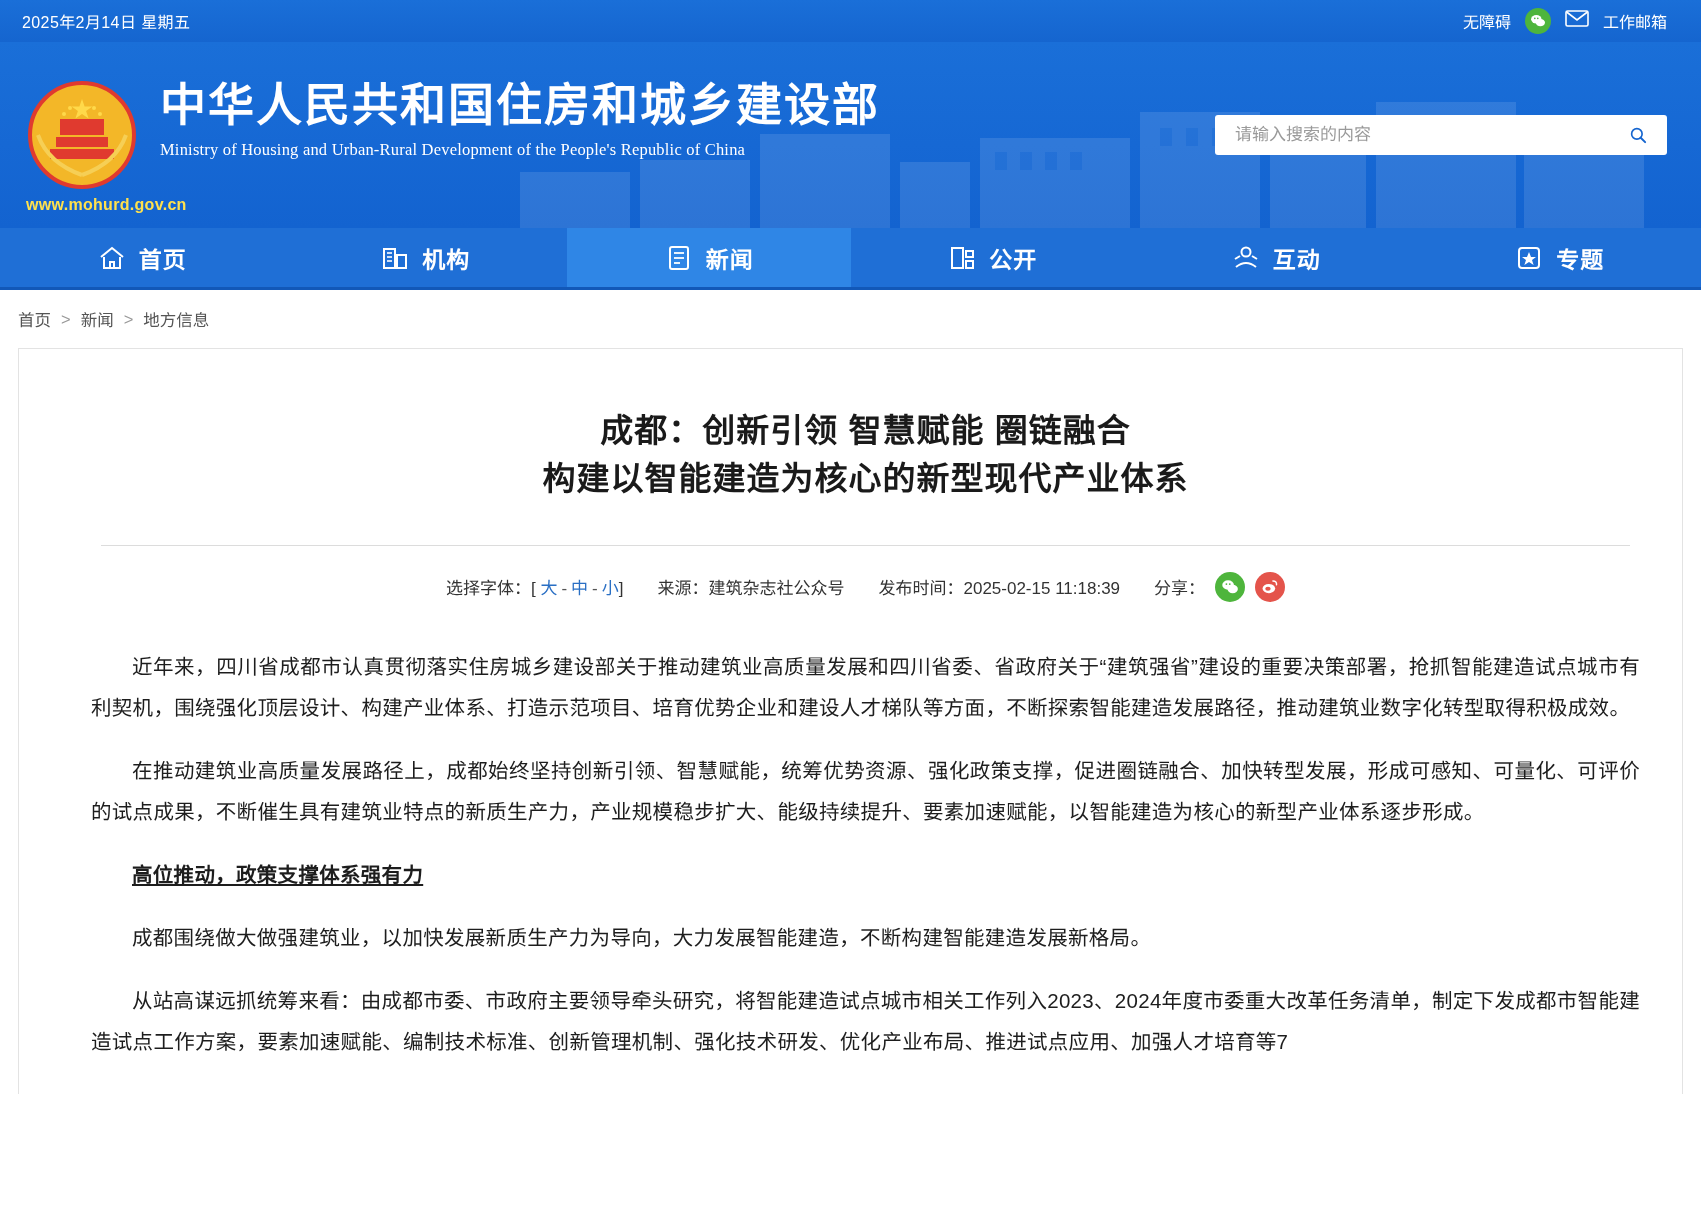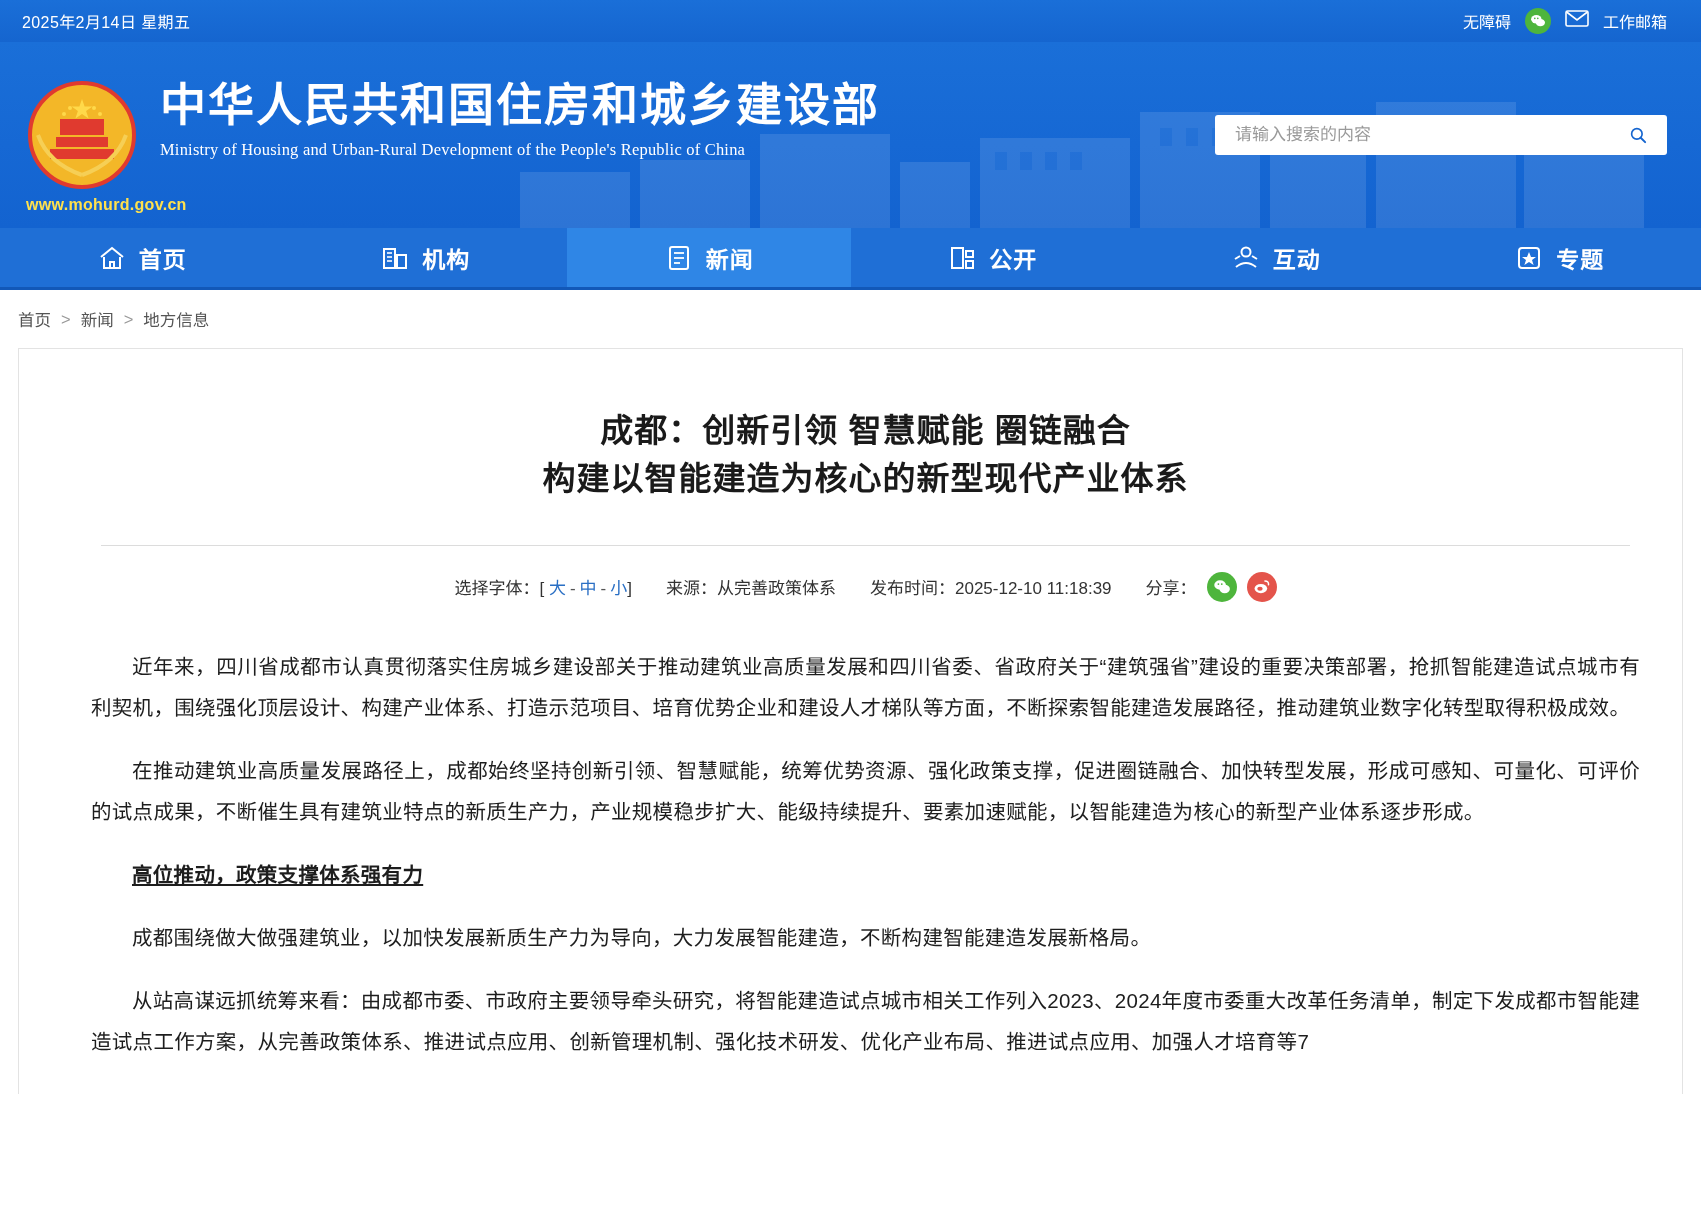--- a/index.html
+++ b/index.html
@@ -366,25 +366,25 @@
 
   <div class="meta-rule"></div>
 
   <div class="meta">
     <span class="fontsel">
       <span>选择字体：</span><span>[</span>
       <a class="lnk" href="#">大</a><span class="dash">-</span><a class="lnk" href="#">中</a><span class="dash">-</span><a class="lnk" href="#">小</a><span>]</span>
     </span>
 
     <span>
-      <span>来源：</span><span>从完善政策体系</span>
-    </span>
-
-    <span>
-      <span>发布时间：</span><span>2025-12-10 11:18:39</span>
+      <span>来源：</span><span>建筑杂志社公众号</span>
+    </span>
+
+    <span>
+      <span>发布时间：</span><span>2025-02-15 11:18:39</span>
     </span>
 
     <span class="share">
       <span>分享：</span>
       <span class="sico wechat">
         <svg width="18" height="18" viewBox="0 0 16 16" aria-hidden="true">
           <ellipse cx="6.3" cy="6.2" rx="5.2" ry="4.2" fill="#ffffff"></ellipse>
           <ellipse cx="10.4" cy="9.8" rx="4.6" ry="3.7" fill="#ffffff"></ellipse>
           <circle cx="4.8" cy="5.4" r=".8" fill="#4eb53c"></circle>
           <circle cx="7.8" cy="5.4" r=".8" fill="#4eb53c"></circle>
@@ -398,15 +398,15 @@
         </svg>
       </span>
     </span>
   </div>
 
   <div class="body-text">
     <p>近年来，四川省成都市认真贯彻落实住房城乡建设部关于推动建筑业高质量发展和四川省委、省政府关于“建筑强省”建设的重要决策部署，抢抓智能建造试点城市有利契机，围绕强化顶层设计、构建产业体系、打造示范项目、培育优势企业和建设人才梯队等方面，不断探索智能建造发展路径，推动建筑业数字化转型取得积极成效。</p>
     <p>在推动建筑业高质量发展路径上，成都始终坚持创新引领、智慧赋能，统筹优势资源、强化政策支撑，促进圈链融合、加快转型发展，形成可感知、可量化、可评价的试点成果，不断催生具有建筑业特点的新质生产力，产业规模稳步扩大、能级持续提升、要素加速赋能，以智能建造为核心的新型产业体系逐步形成。</p>
     <p class="sub">高位推动，政策支撑体系强有力</p>
     <p>成都围绕做大做强建筑业，以加快发展新质生产力为导向，大力发展智能建造，不断构建智能建造发展新格局。</p>
-    <p>从站高谋远抓统筹来看：由成都市委、市政府主要领导牵头研究，将智能建造试点城市相关工作列入2023、2024年度市委重大改革任务清单，制定下发成都市智能建造试点工作方案，从完善政策体系、推进试点应用、创新管理机制、强化技术研发、优化产业布局、推进试点应用、加强人才培育等7</p>
+    <p>从站高谋远抓统筹来看：由成都市委、市政府主要领导牵头研究，将智能建造试点城市相关工作列入2023、2024年度市委重大改革任务清单，制定下发成都市智能建造试点工作方案，要素加速赋能、编制技术标准、创新管理机制、强化技术研发、优化产业布局、推进试点应用、加强人才培育等7</p>
   </div>
 </div>
 
 </body></html>

